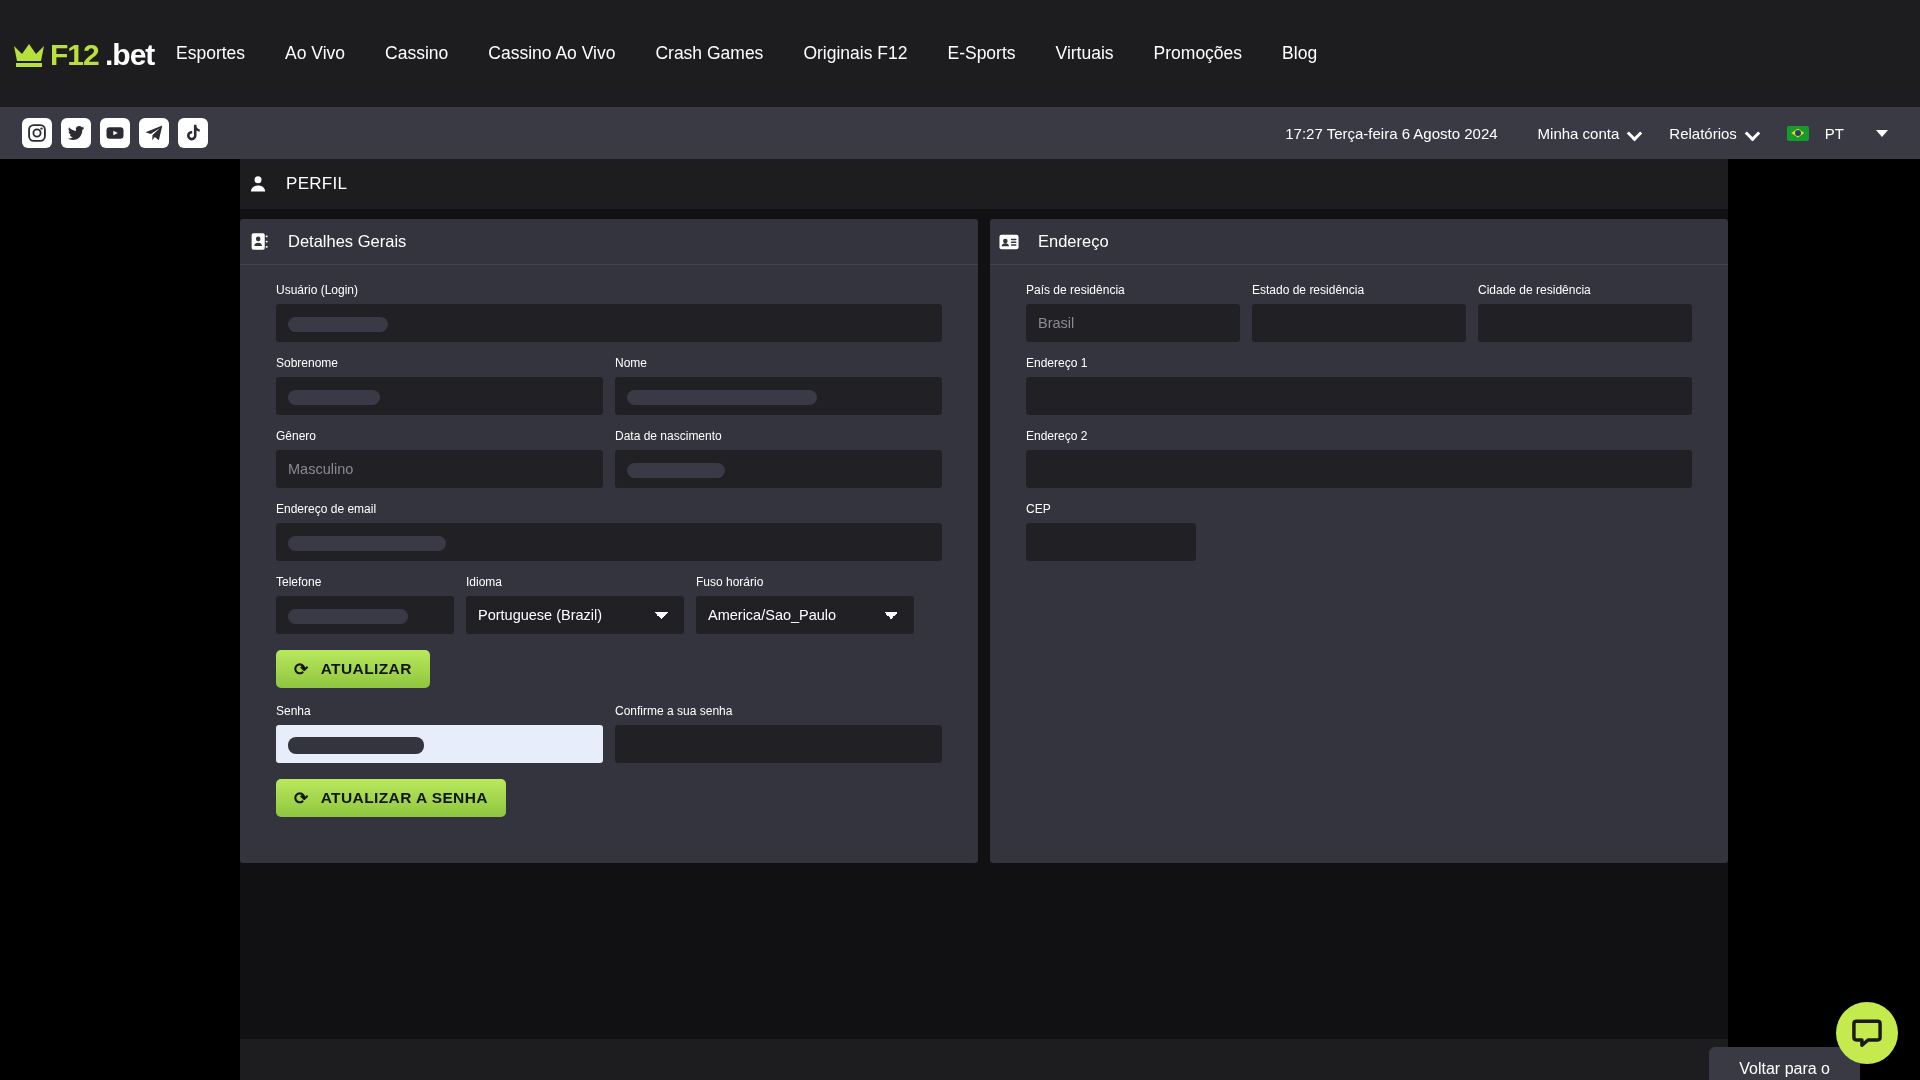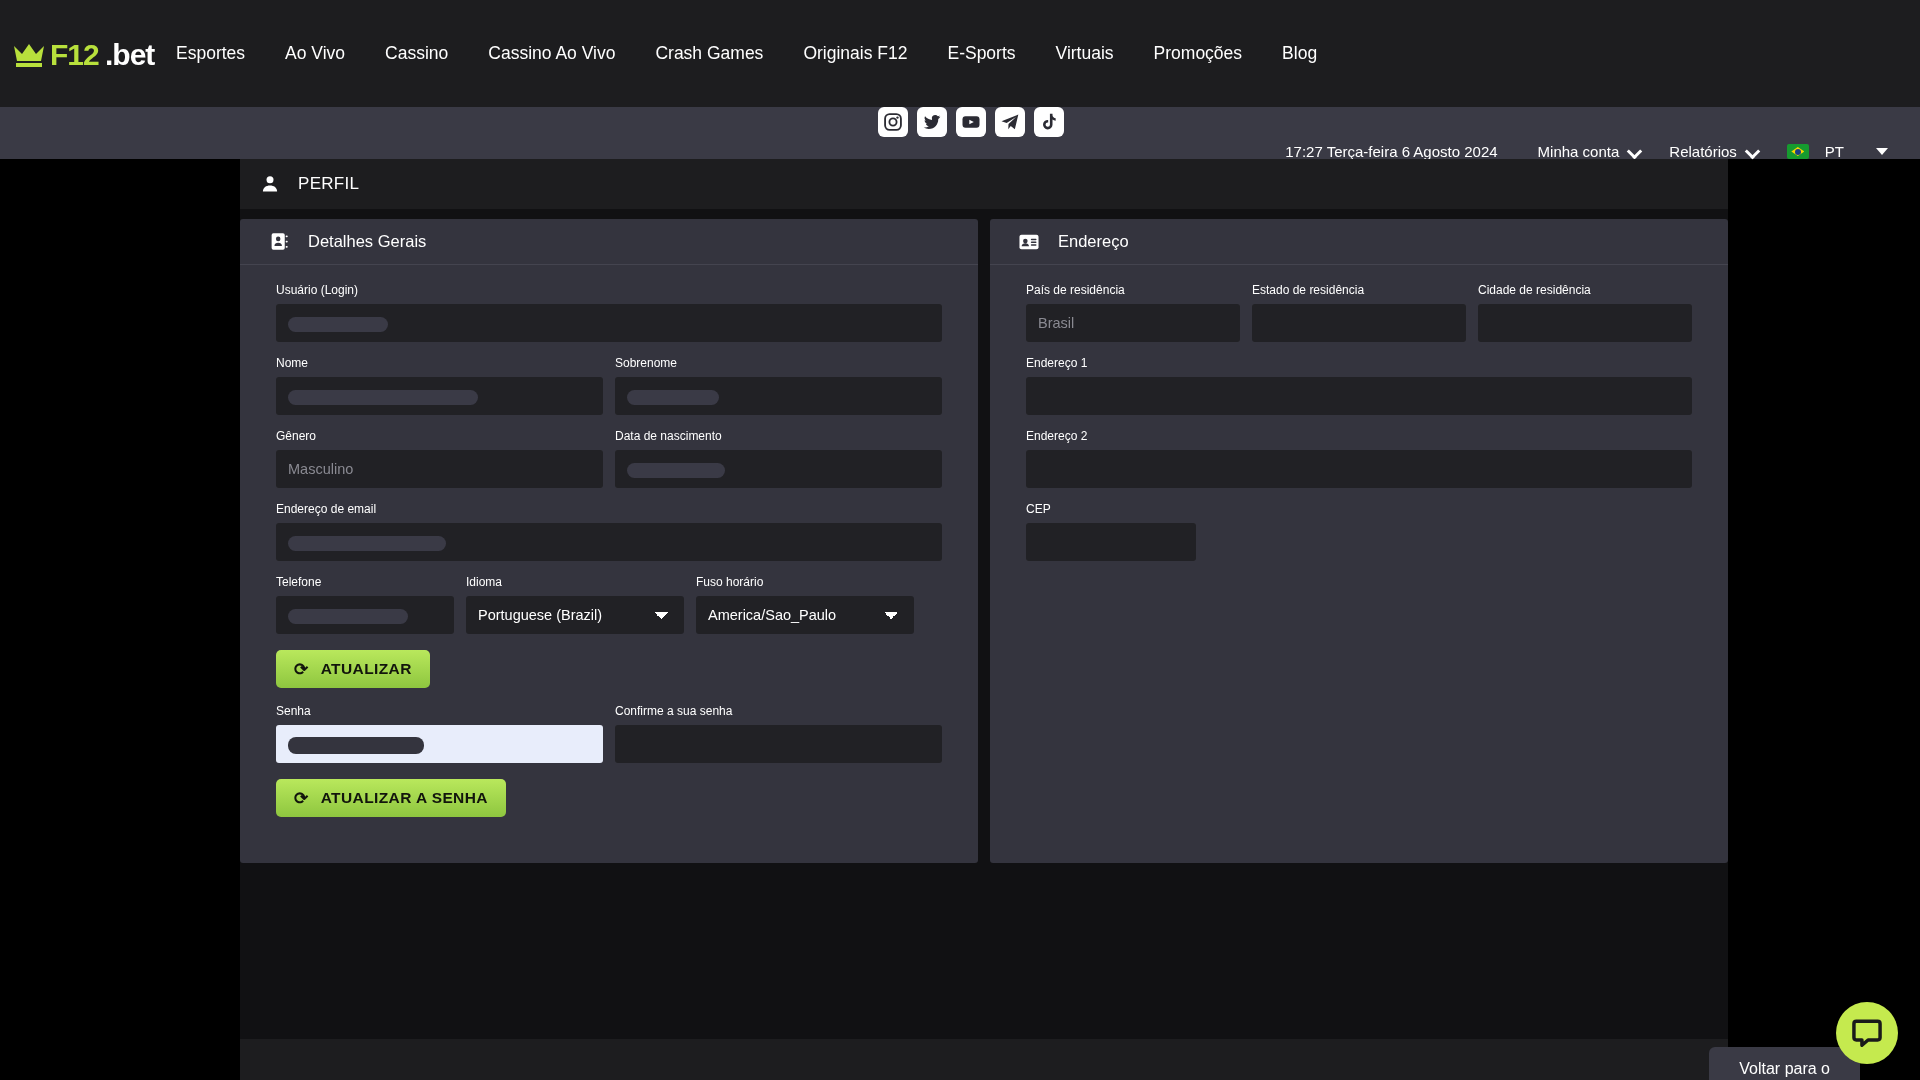--- a/index.html
+++ b/index.html
@@ -39,21 +39,21 @@
     white-space: nowrap;
     cursor: pointer;
     line-height: 1;
   }
 
   
   .subbar {
     position: absolute; left: 0; top: 107px;
     width: 1920px; height: 52px;
     background: #3a3a45;
-    display: flex; align-items: center; flex-direction: column;
+    display: flex; align-items: center;
   }
   .social {
     display: flex; align-items: center;
     gap: 9px;
     margin-left: 22px;
   }
   .soc-btn {
     width: 30px; height: 30px;
     background: #ffffff;
     border-radius: 6px;
@@ -130,21 +130,21 @@
     left: 240px; top: 159px;
     width: 1488px;
     height: 880px;
     background: #111113;
   }
 
   .perfil-bar {
     height: 50px;
     background: #1d1d1f;
     display: flex; align-items: center;
-    padding-left: 20px;
+    padding-left: 8px;
     gap: 18px;
   }
   .perfil-title {
     color: #ffffff;
     font-size: 17px;
     letter-spacing: 0.3px;
   }
 
   .panels {
     display: flex;
@@ -154,21 +154,21 @@
   .panel {
     background: #34343e;
     border-radius: 3px;
   }
   .panel-left { width: 738px; margin-left: 0; }
   .panel-right { width: 738px; }
 
   .panel-head {
     height: 46px;
     display: flex; align-items: center;
-    padding-left: 28px;
+    padding-left: 8px;
     gap: 18px;
     border-bottom: 1px solid #44444f;
   }
   .panel-head-title {
     color: #ffffff;
     font-size: 16.5px;
   }
   .panel-icon {
     width: 22px; height: 22px;
     display: flex; align-items: center; justify-content: center;
@@ -392,28 +392,28 @@
       <div class="panel-body">
 
         <div class="field">
           <label class="field-label">Usuário (Login)</label>
           <input class="inp" type="text" value="" style="">
           <span class="redact" style="top:34px; width:100px;"></span>
         </div>
 
         <div class="row">
           <div class="field">
+            <label class="field-label">Sobrenome</label>
+            <input class="inp" type="text" value="" style="">
+            <span class="redact" style="top:34px; width:92px;"></span>
+          </div>
+          <div class="field">
             <label class="field-label">Nome</label>
             <input class="inp" type="text" value="" style="">
             <span class="redact" style="top:34px; width:190px;"></span>
-          </div>
-          <div class="field">
-            <label class="field-label">Sobrenome</label>
-            <input class="inp" type="text" value="" style="">
-            <span class="redact" style="top:34px; width:92px;"></span>
           </div>
         </div>
 
         <div class="row">
           <div class="field">
             <label class="field-label">Gênero</label>
             <input class="inp" type="text" placeholder="Masculino" style="">
           </div>
           <div class="field">
             <label class="field-label">Data de nascimento</label>

